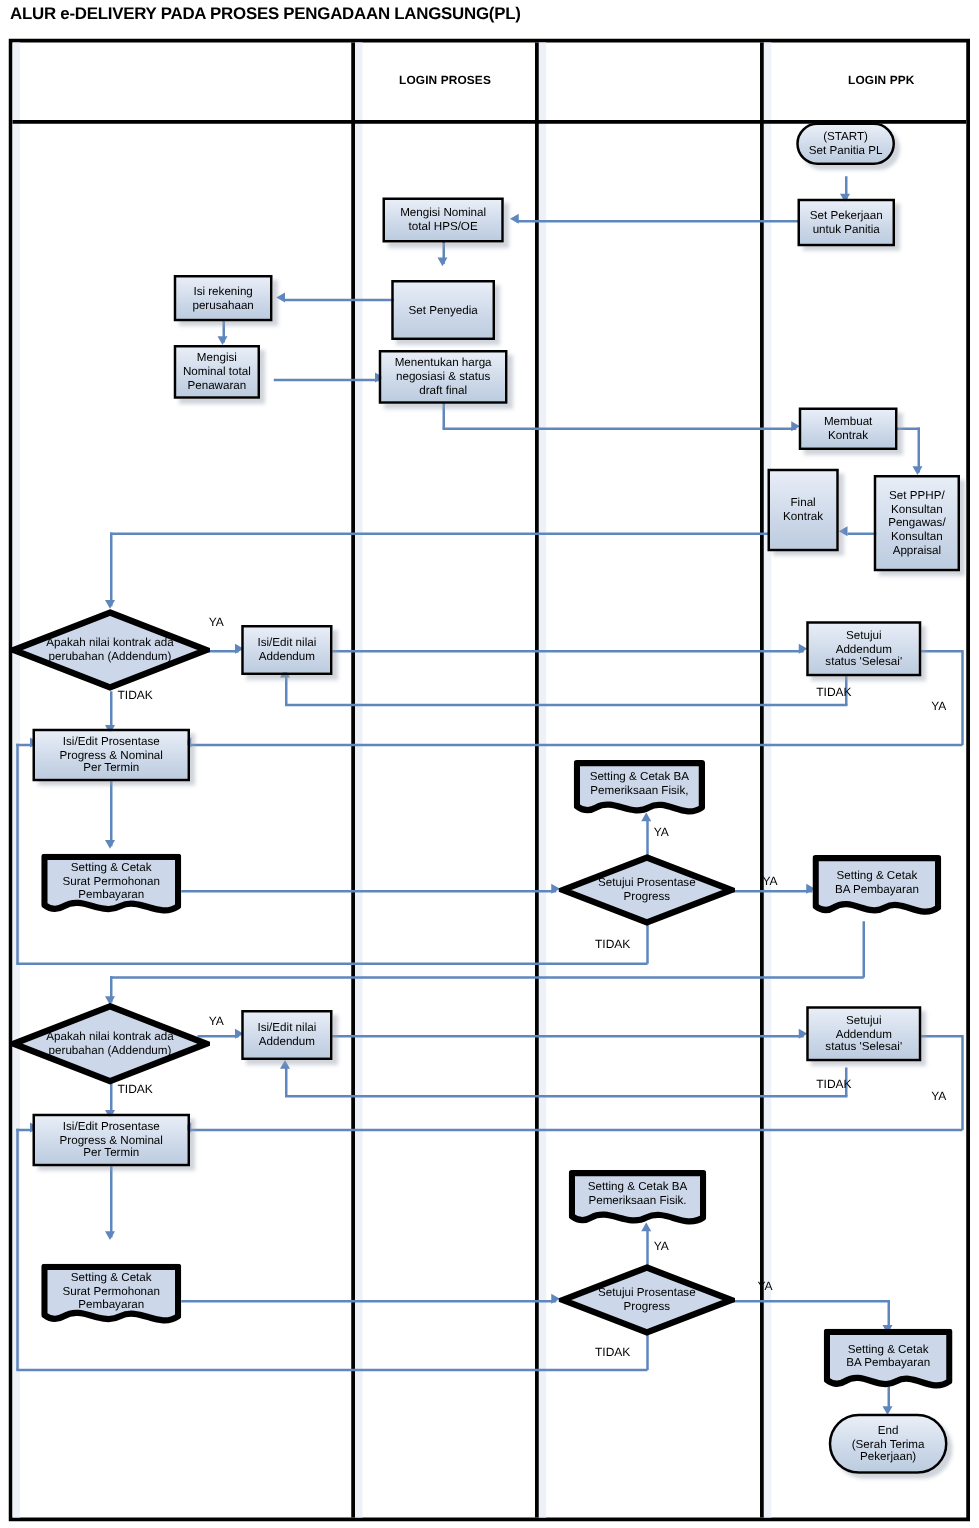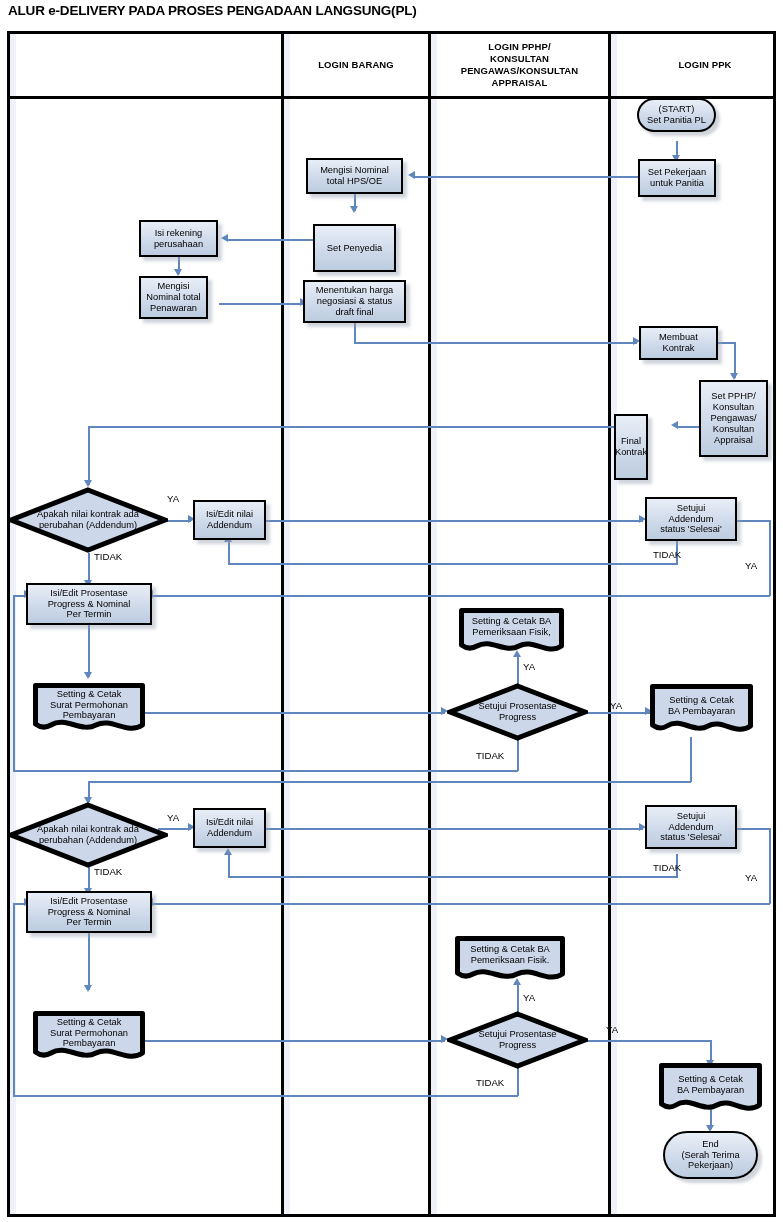--- a/index.html
+++ b/index.html
@@ -148,24 +148,21 @@
     <div class="lane-tint" style="left:421px;"></div>
     <div class="lane-tint" style="left:601px;"></div>
 
     <div class="lane-div" style="left:271px;"></div>
     <div class="lane-div" style="left:418px;"></div>
     <div class="lane-div" style="left:598px;"></div>
 
     <div id="header-rule"></div>
 
     <div class="lane-head" style="left:274px; width:144px;">
-      <span>LOGIN BARANG</span>
-    </div>
-    <div class="lane-head" style="left:421px; width:177px;">
-      <span>LOGIN PPHP/<br>KONSULTAN<br>PENGAWAS/KONSULTAN<br>APPRAISAL</span>
+      <span>LOGIN PROSES</span>
     </div>
     <div class="lane-head" style="left:601px; width:188px;">
       <span>LOGIN PPK</span>
     </div>
 
   </div>
 
   <div class="ln v" style="left:676px; top:141px; height:19px;"></div>
   <div class="arw down" style="left:672px; top:155px;"></div>
 
@@ -325,21 +322,21 @@
   </div>
 
   <div class="node proc" style="left:639px; top:326px; width:79px; height:34px;">
     <span>Membuat<br>Kontrak</span>
   </div>
 
   <div class="node proc" style="left:699px; top:380px; width:69px; height:77px;">
     <span>Set PPHP/<br>Konsultan<br>Pengawas/<br>Konsultan<br>Appraisal</span>
   </div>
 
-  <div class="node proc" style="left:614px; top:414px; width:34px; height:66px;align-items:center;">
+  <div class="node proc" style="left:614px; top:375px; width:57px; height:66px;align-items:center;">
     <span>Final<br>Kontrak</span>
   </div>
 
   <div class="node dec" style="left:8px; top:487px; width:160px; height:66px;">
     <div class="dshape">
       <svg viewBox="0 0 160 66" preserveAspectRatio="none">
         <polygon points="80,3 157,33 80,63 3,33" fill="#ccd8e9" stroke="#000" stroke-width="5" vector-effect="non-scaling-stroke"></polygon>
       </svg>
     </div>
     <span>Apakah nilai kontrak ada perubahan (Addendum)</span>

